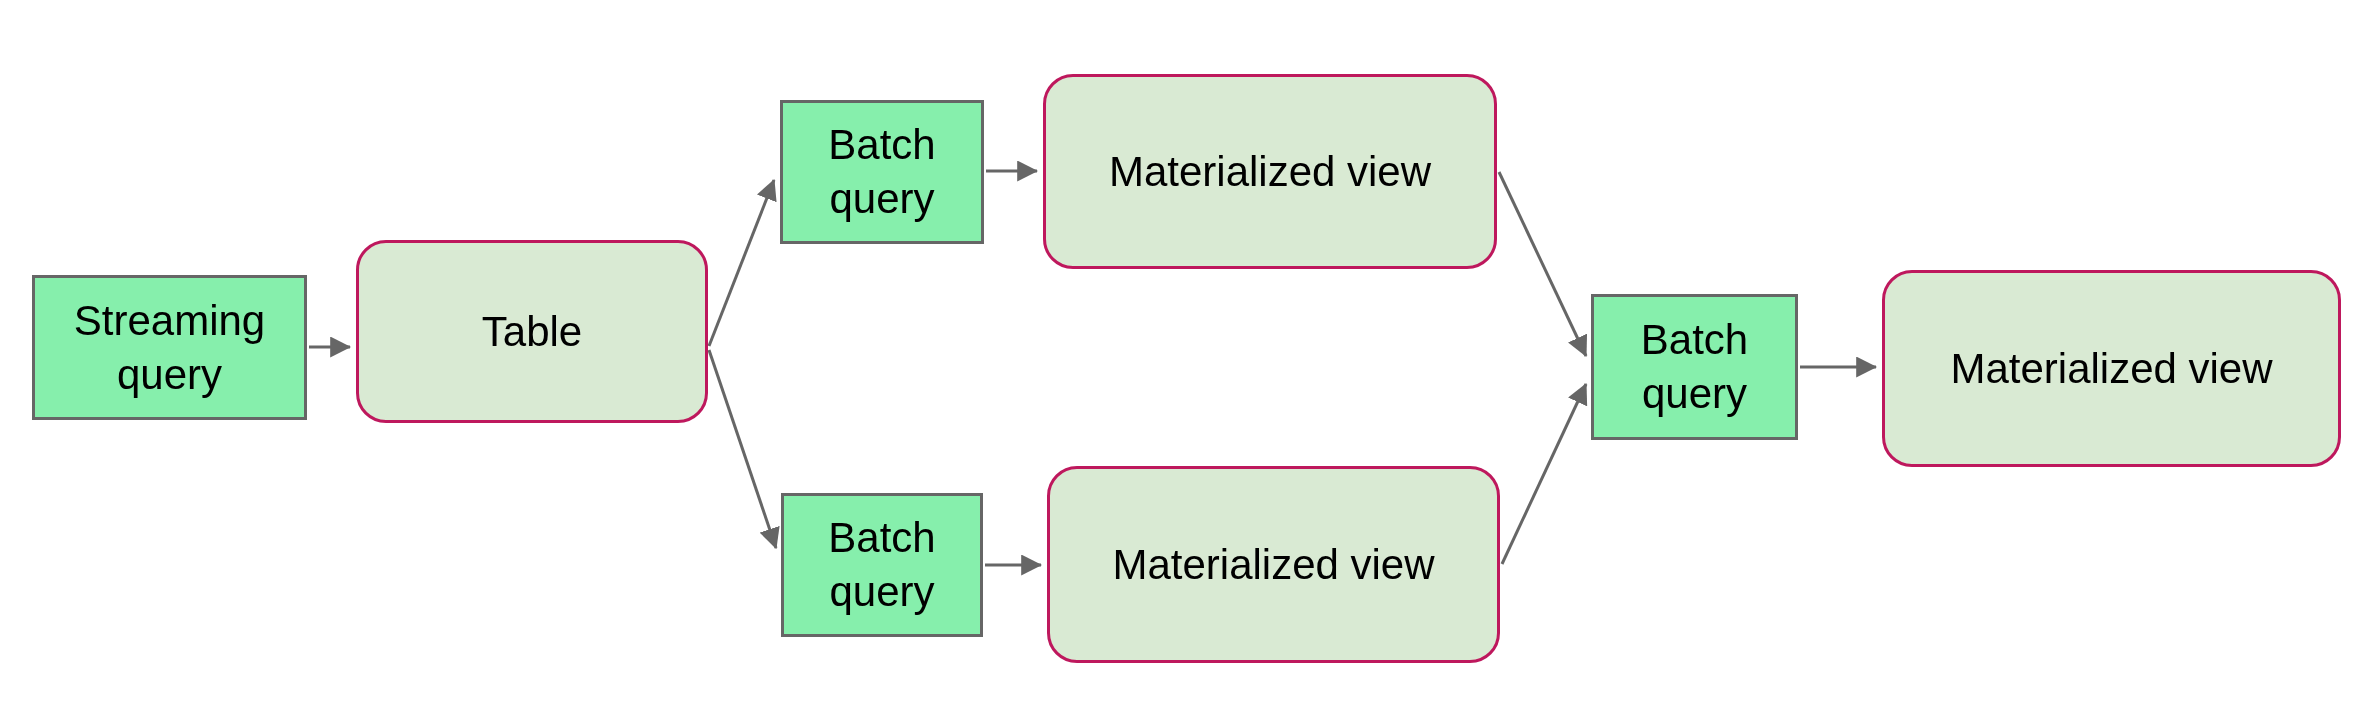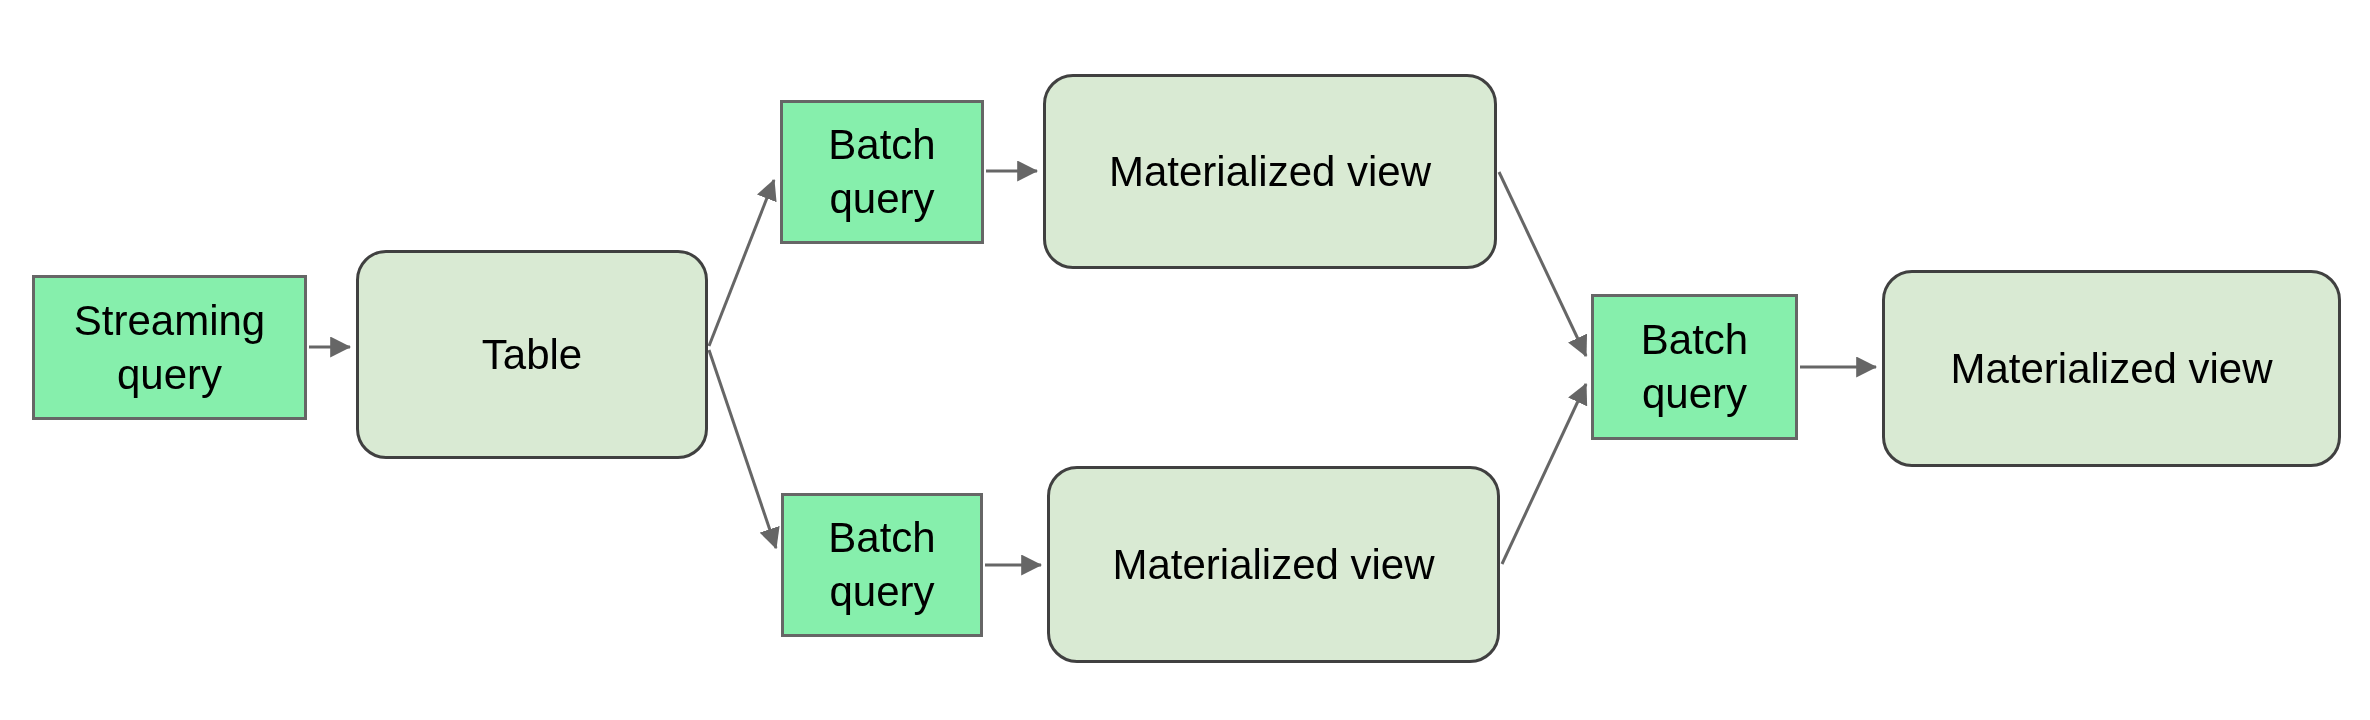--- a/index.html
+++ b/index.html
@@ -26,26 +26,26 @@
     line-height: 1.28;
     color: #000000;
     padding: 4px 10px;
   }
   .node.query {
     background: #86efac;
     border: 3px solid #666666;
   }
   .node.table {
     background: #d9ead3;
-    border: 3px solid #404040;
+    border: 3px solid #be185d;
     border-radius: 30px;
   }
   
   #node-streaming-query       { left: 32px;   top: 275px; width: 275px; height: 145px; }
-  #node-table                 { left: 356px;  top: 250px; width: 352px; height: 209px; }
+  #node-table                 { left: 356px;  top: 240px; width: 352px; height: 183px; }
   #node-batch-query-top       { left: 780px;  top: 100px; width: 204px; height: 144px; }
   #node-materialized-view-top { left: 1043px; top: 74px;  width: 454px; height: 195px; }
   #node-batch-query-bottom    { left: 781px;  top: 493px; width: 202px; height: 144px; }
   #node-materialized-view-bottom { left: 1047px; top: 466px; width: 453px; height: 197px; }
   #node-batch-query-right     { left: 1591px; top: 294px; width: 207px; height: 146px; }
   #node-materialized-view-right { left: 1882px; top: 270px; width: 459px; height: 197px; }
 
   #edges-layer {
     position: absolute;
     left: 0; top: 0;

